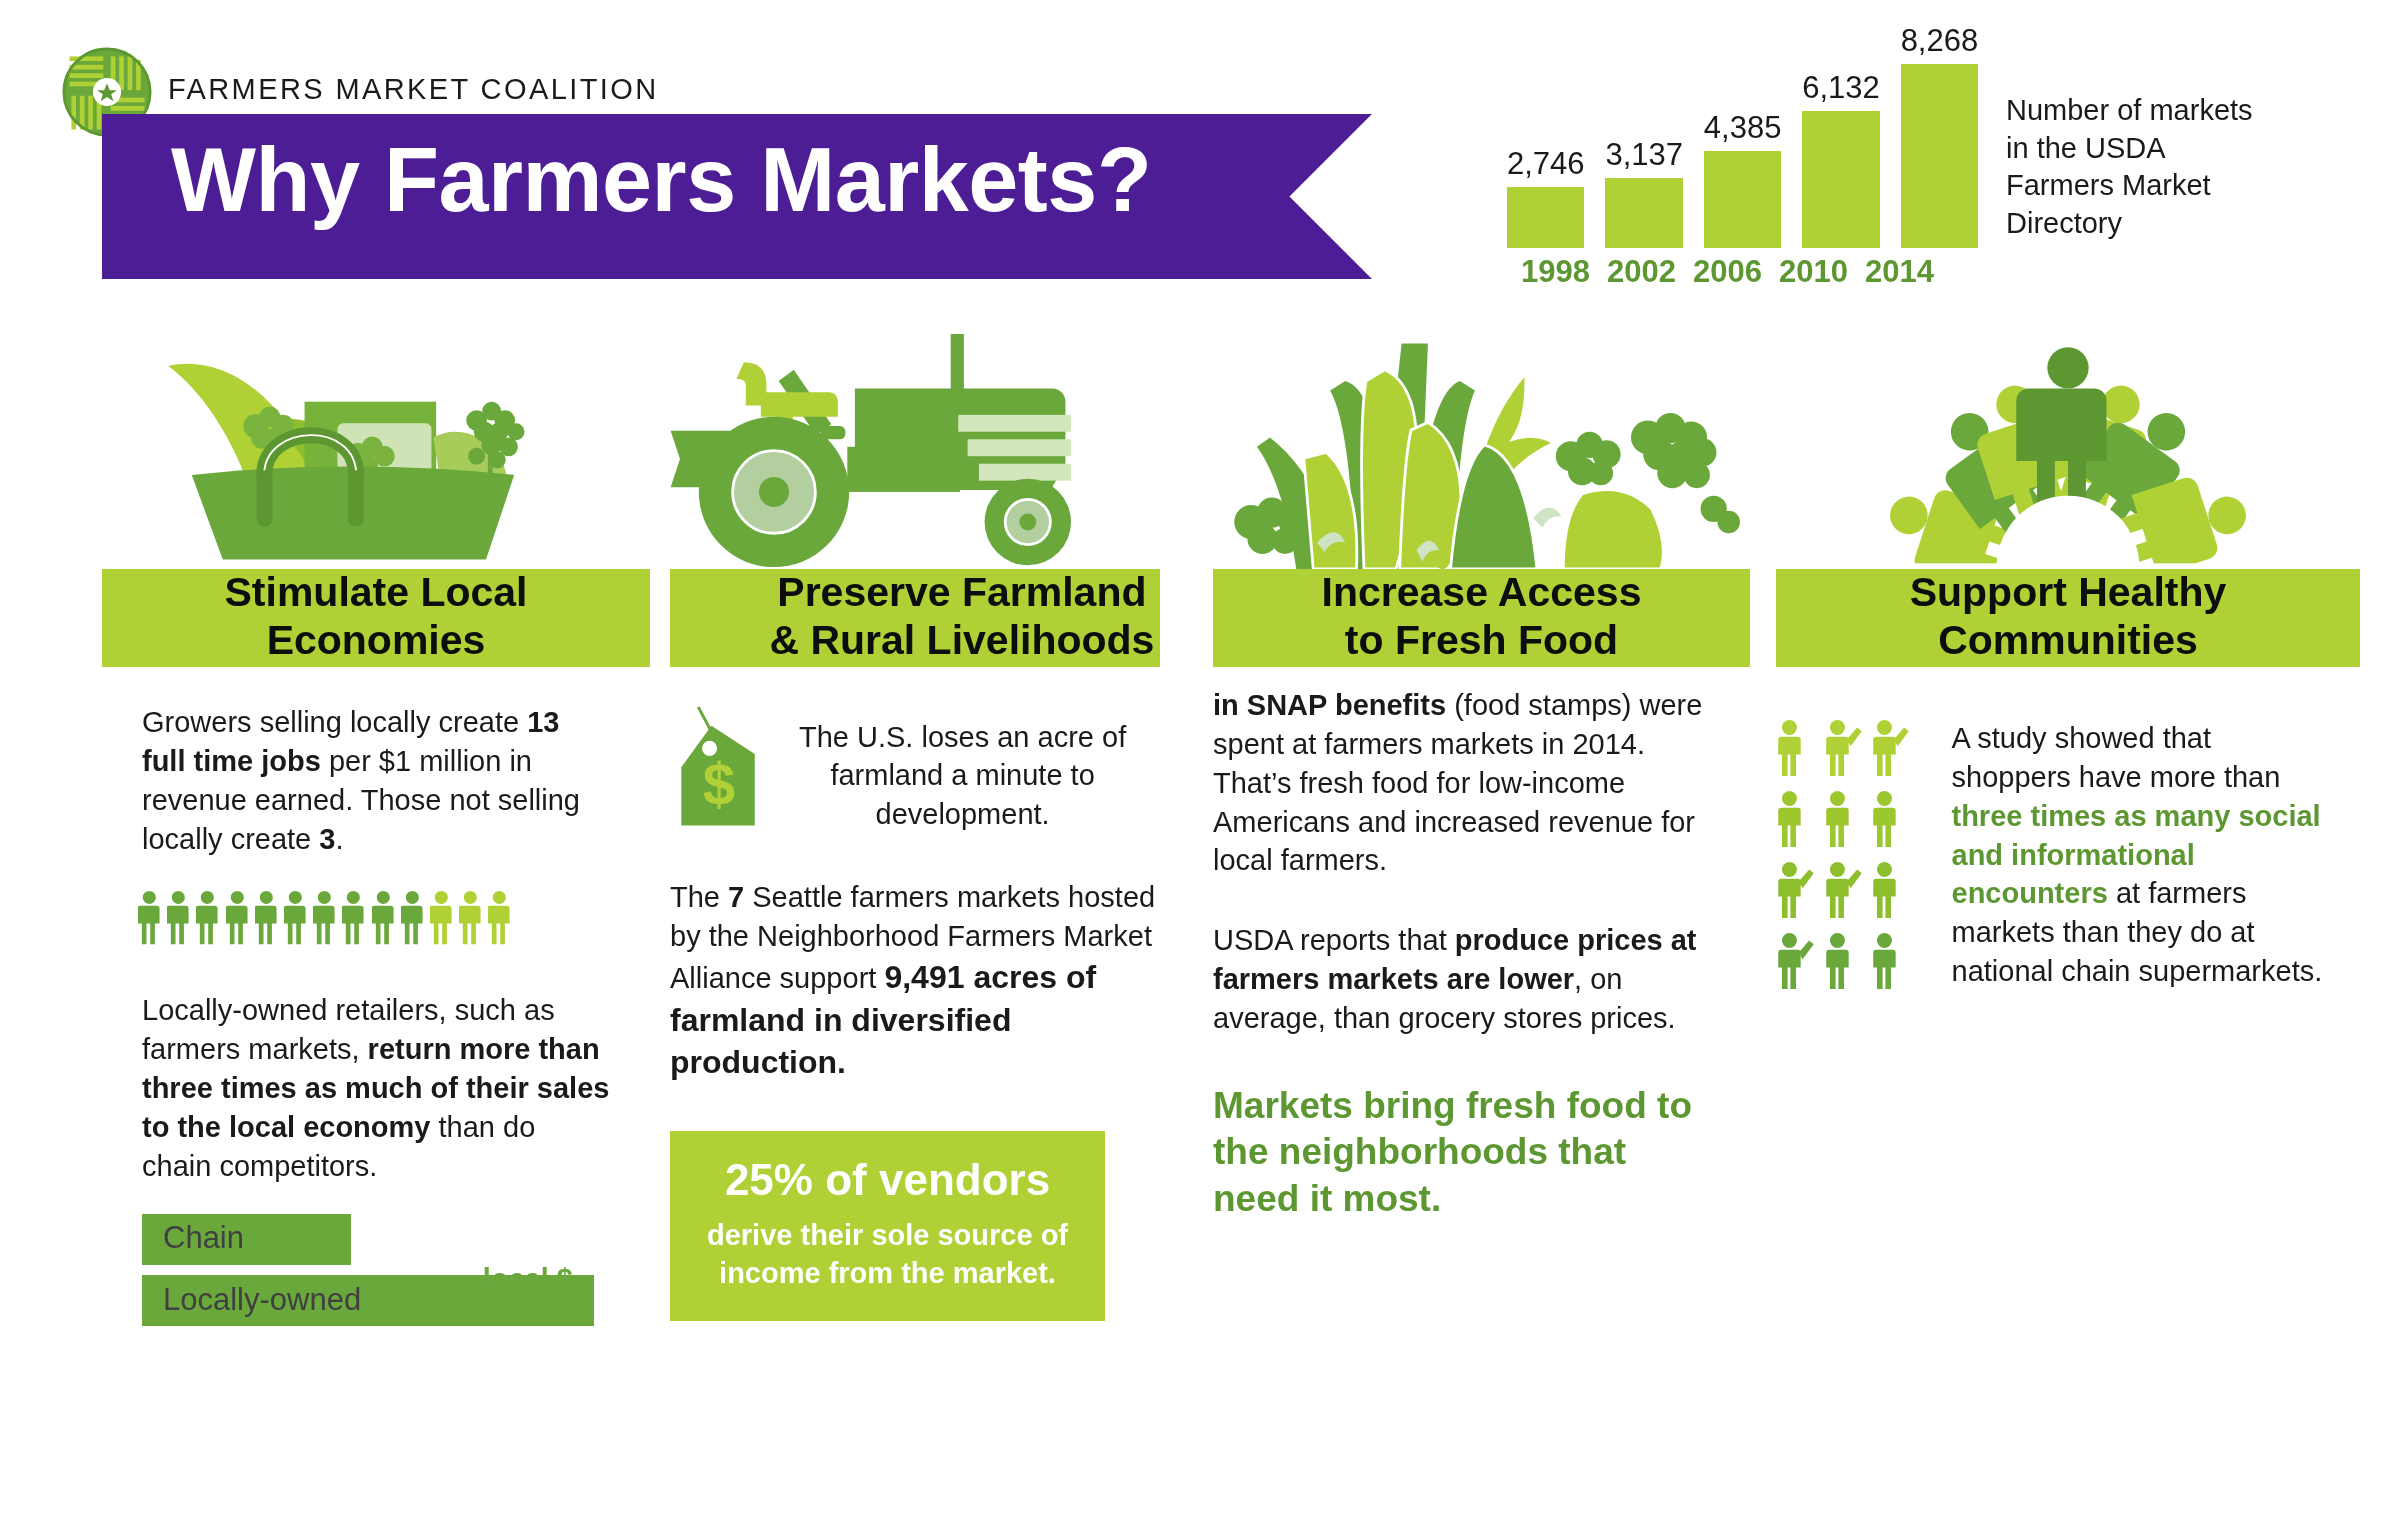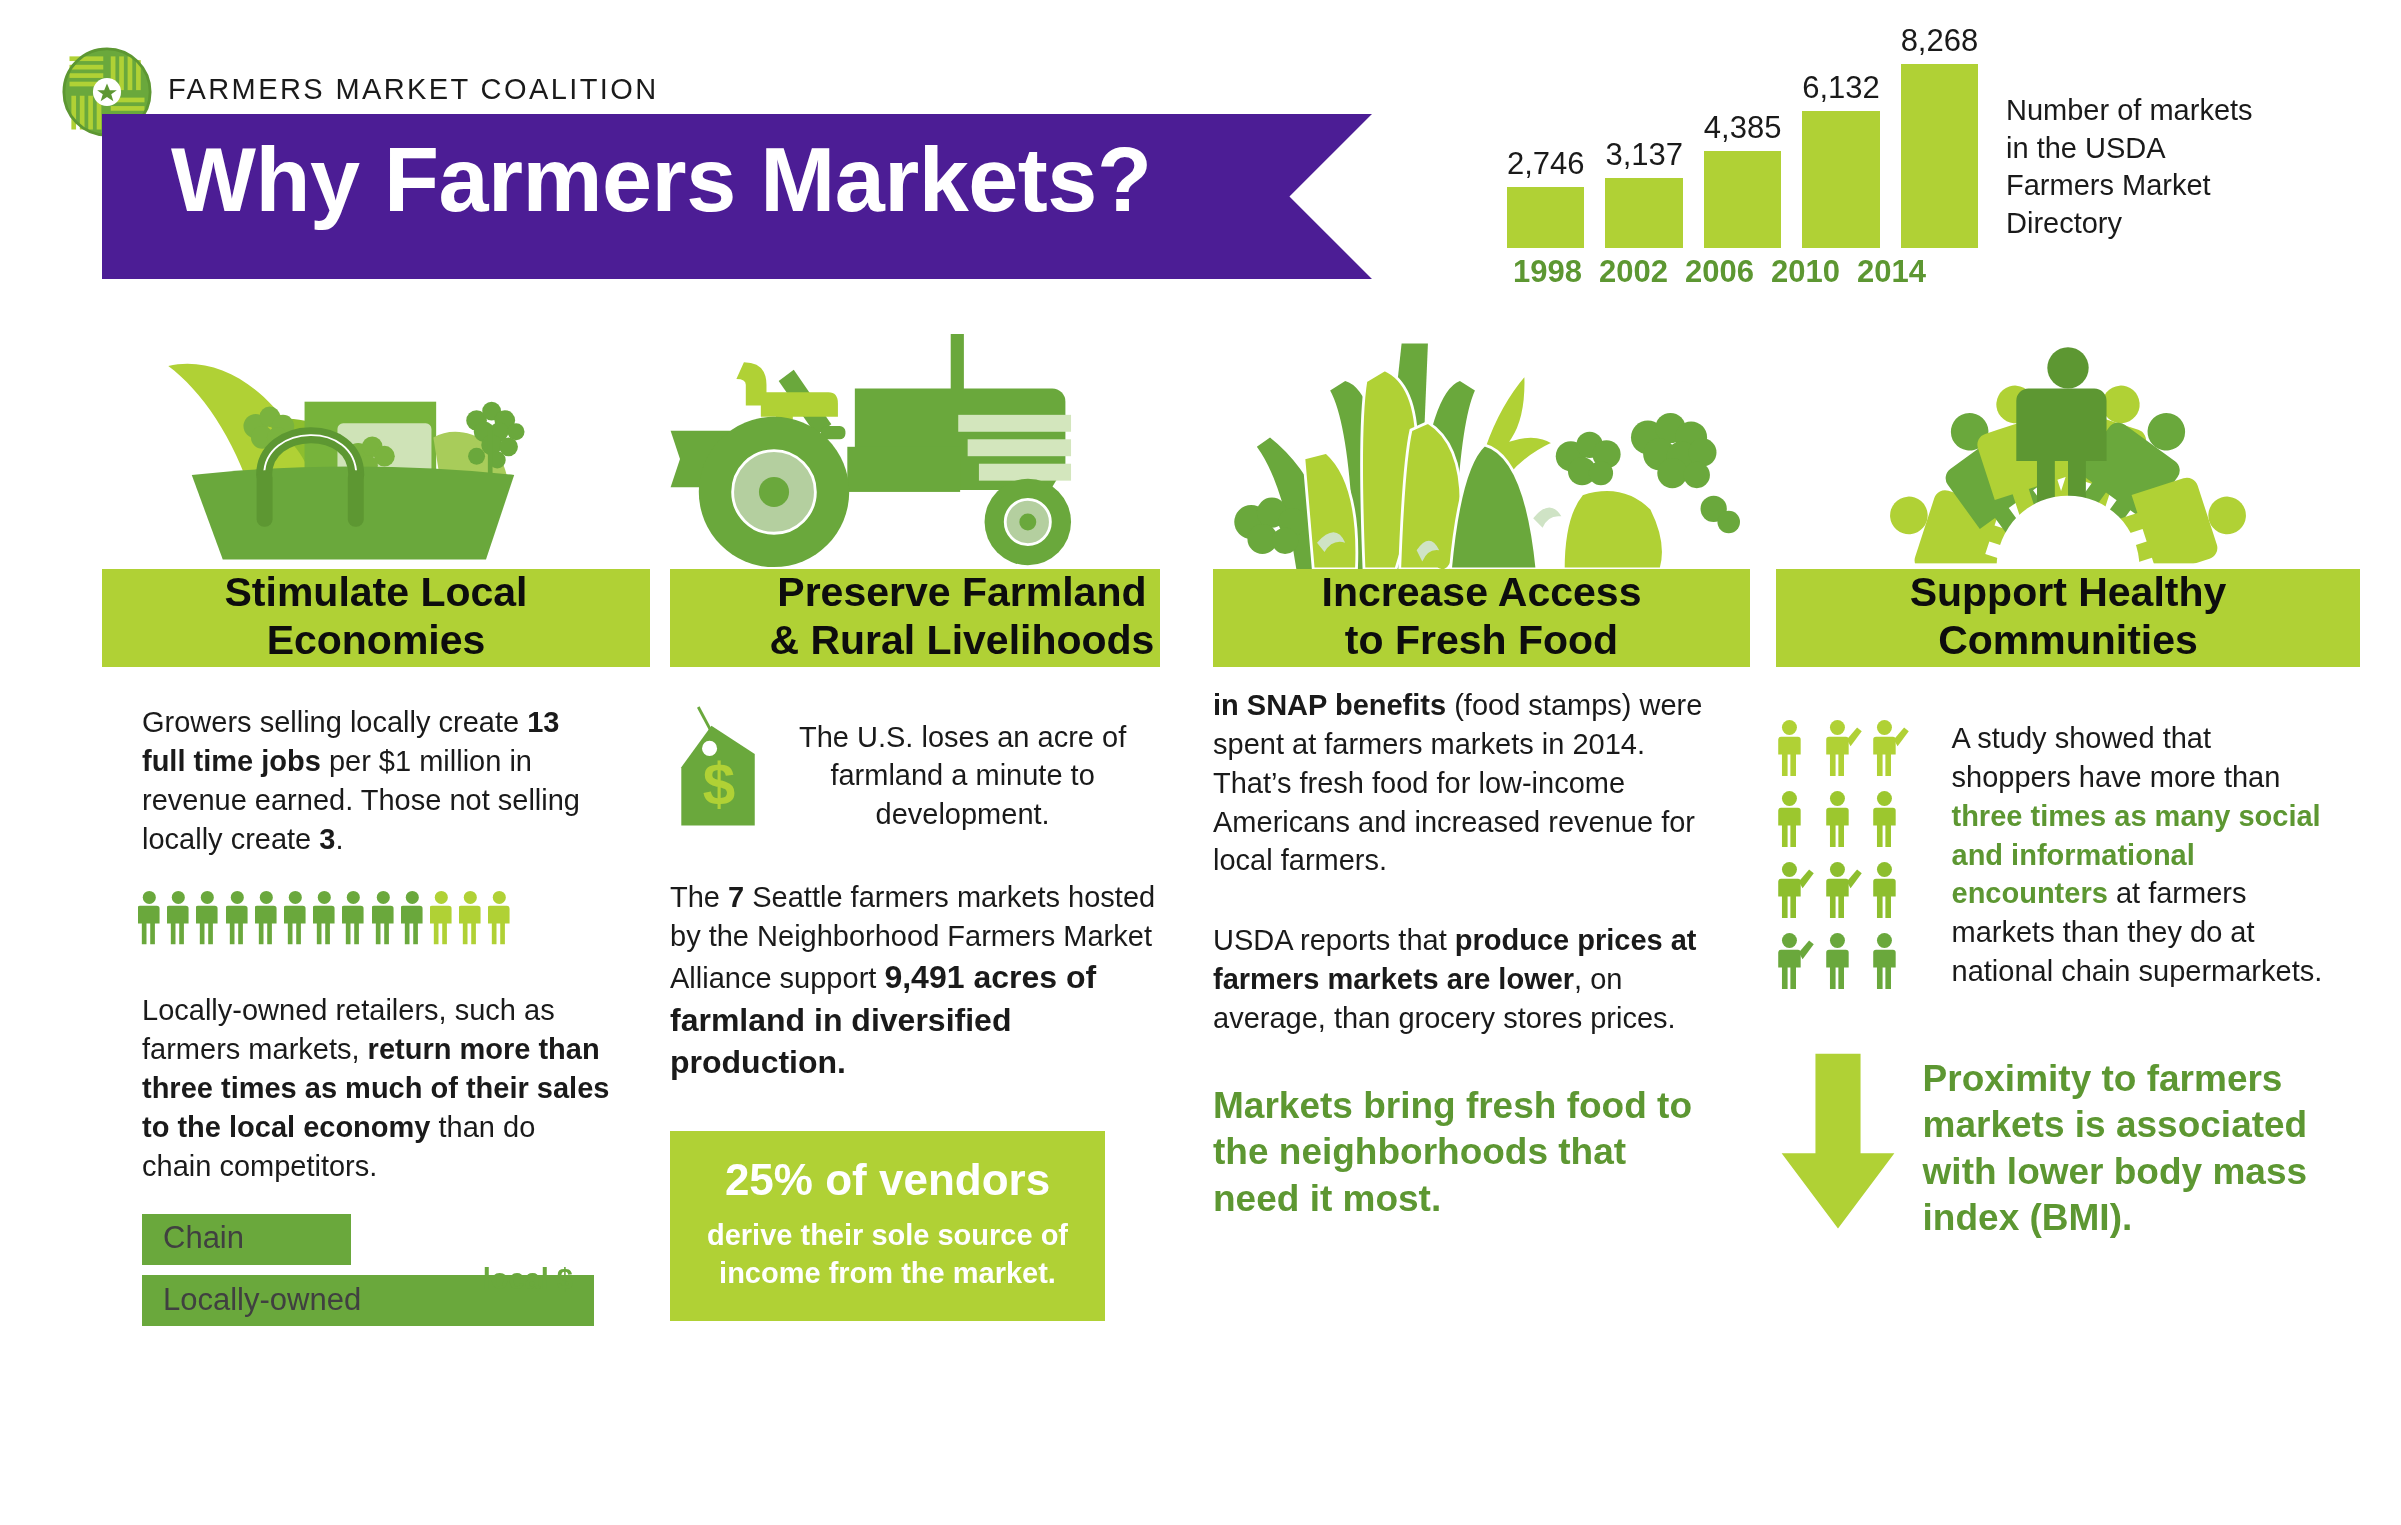--- a/index.html
+++ b/index.html
@@ -35,21 +35,21 @@
   .chart { position:absolute; left:1507px; top:52px; width:490px; height:245px; }
   .bars { position:absolute; left:0; bottom:49px; width:471px; height:184px;
           display:flex; align-items:flex-end; gap:21px; }
   .barcol { width:81px; position:relative; }
   .barcol .bar { width:100%; background:#b0d135; }
   .barcol .val {
     position:absolute; bottom:100%; left:0; width:100%;
     text-align:center; font-size:31px; color:#1a1a1a; padding-bottom:4.7px;
     white-space:nowrap;
   }
-  .xlabels { position:absolute; left:0; bottom:7.5px; width:471px;
+  .xlabels { position:absolute; left:8px; bottom:7.5px; width:471px;
              display:flex; gap:5px; }
   .xlabels span { width:81px; text-align:center; font-size:31px;
                   font-weight:bold; color:#5d9732; }
   .chart-caption {
     position:absolute; left:499px; top:40px; width:254px;
     font-size:29px; line-height:1.30; color:#1a1a1a;
   }
 
   
   .col { position:absolute; top:334px; }
@@ -559,22 +559,16 @@
                 <path d="M5 19 h18 a3 3 0 0 1 3 3 v16 h-5 v23 h-6 v-23 h-3 v23 h-6 v-23 h-4 v-16 a3 3 0 0 1 3 -3z"></path>
               </g>
             </svg>
         </div>
       </div>
       <div class="txt4 body-txt">
         <span>A study showed that shoppers have more than </span><b class="green-b">three times as many social and informational encounters</b><span> at farmers markets than they do at national chain supermarkets.</span>
       </div>
     </div>
 
-    <div class="bmi">
-      <svg width="124" height="188" viewBox="0 0 132 200">
-        <path d="M42 6 h48 v106 h36 l-60 80 l-60 -80 h36 z" fill="#b0d135"></path>
-      </svg>
-      <div class="bmitxt">Proximity to farmers markets is associated with lower body mass index (BMI).</div>
-    </div>
   </div>
 
 </div>
 
 
 </body></html>

